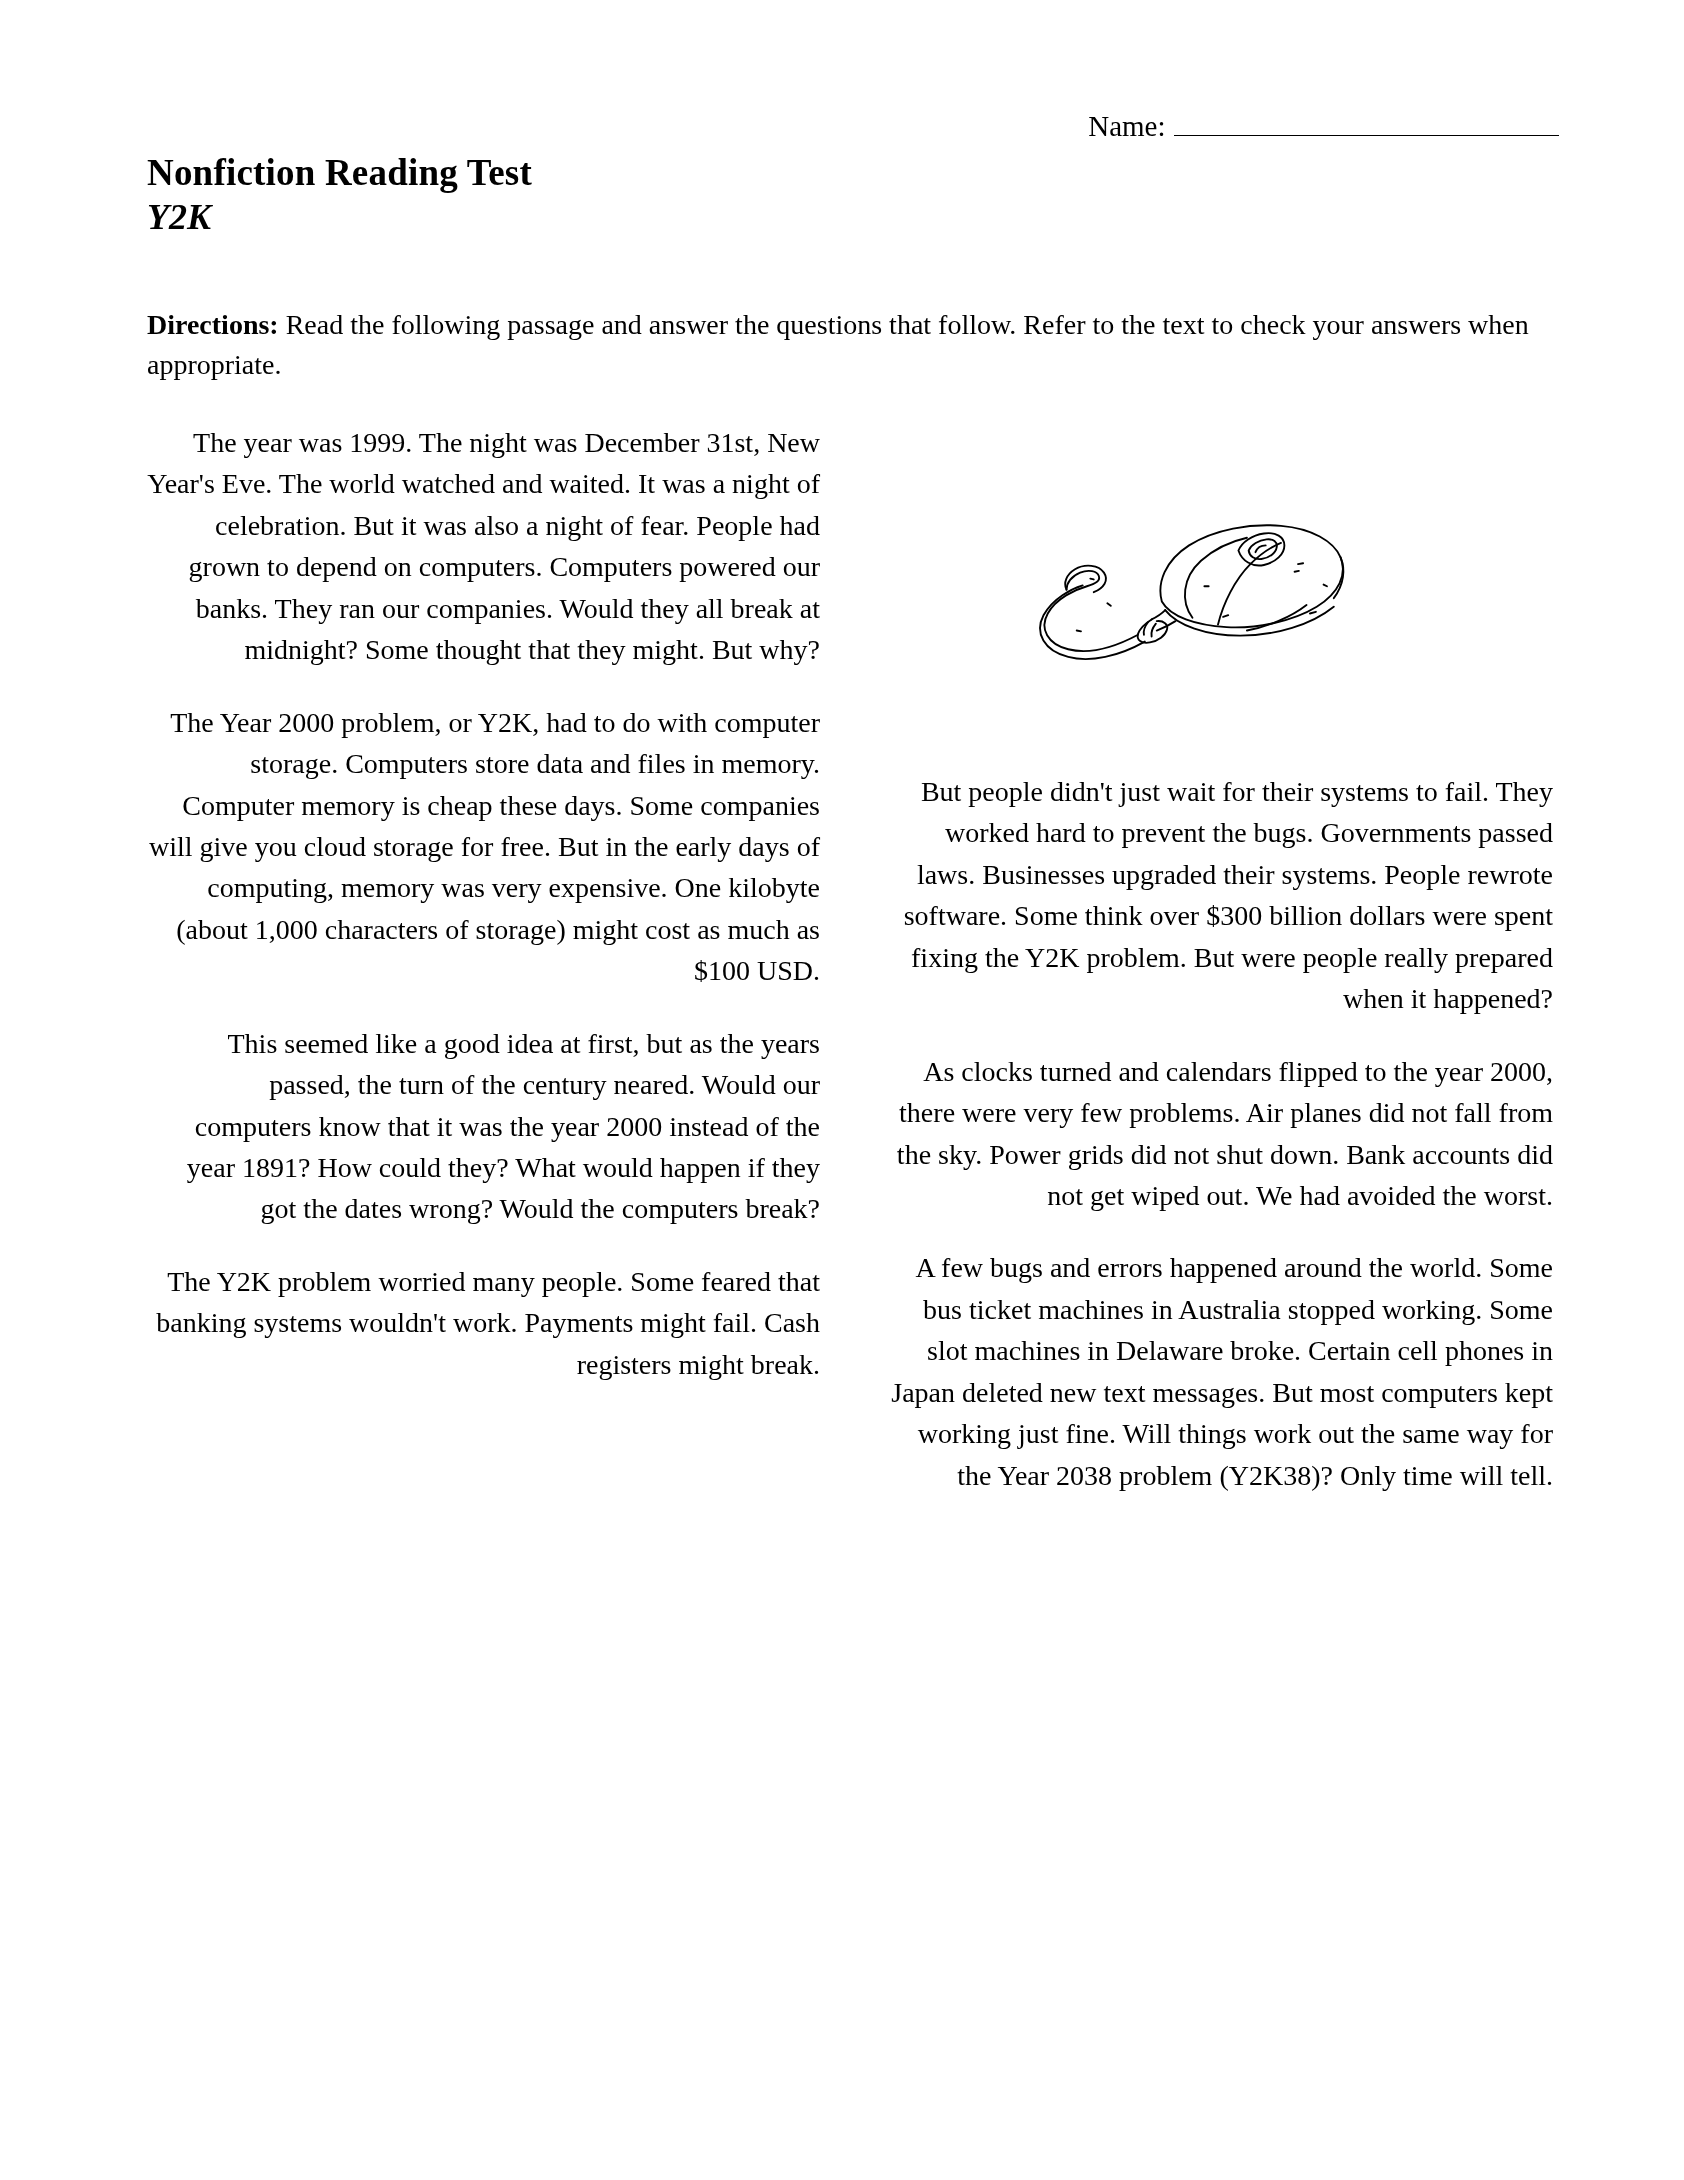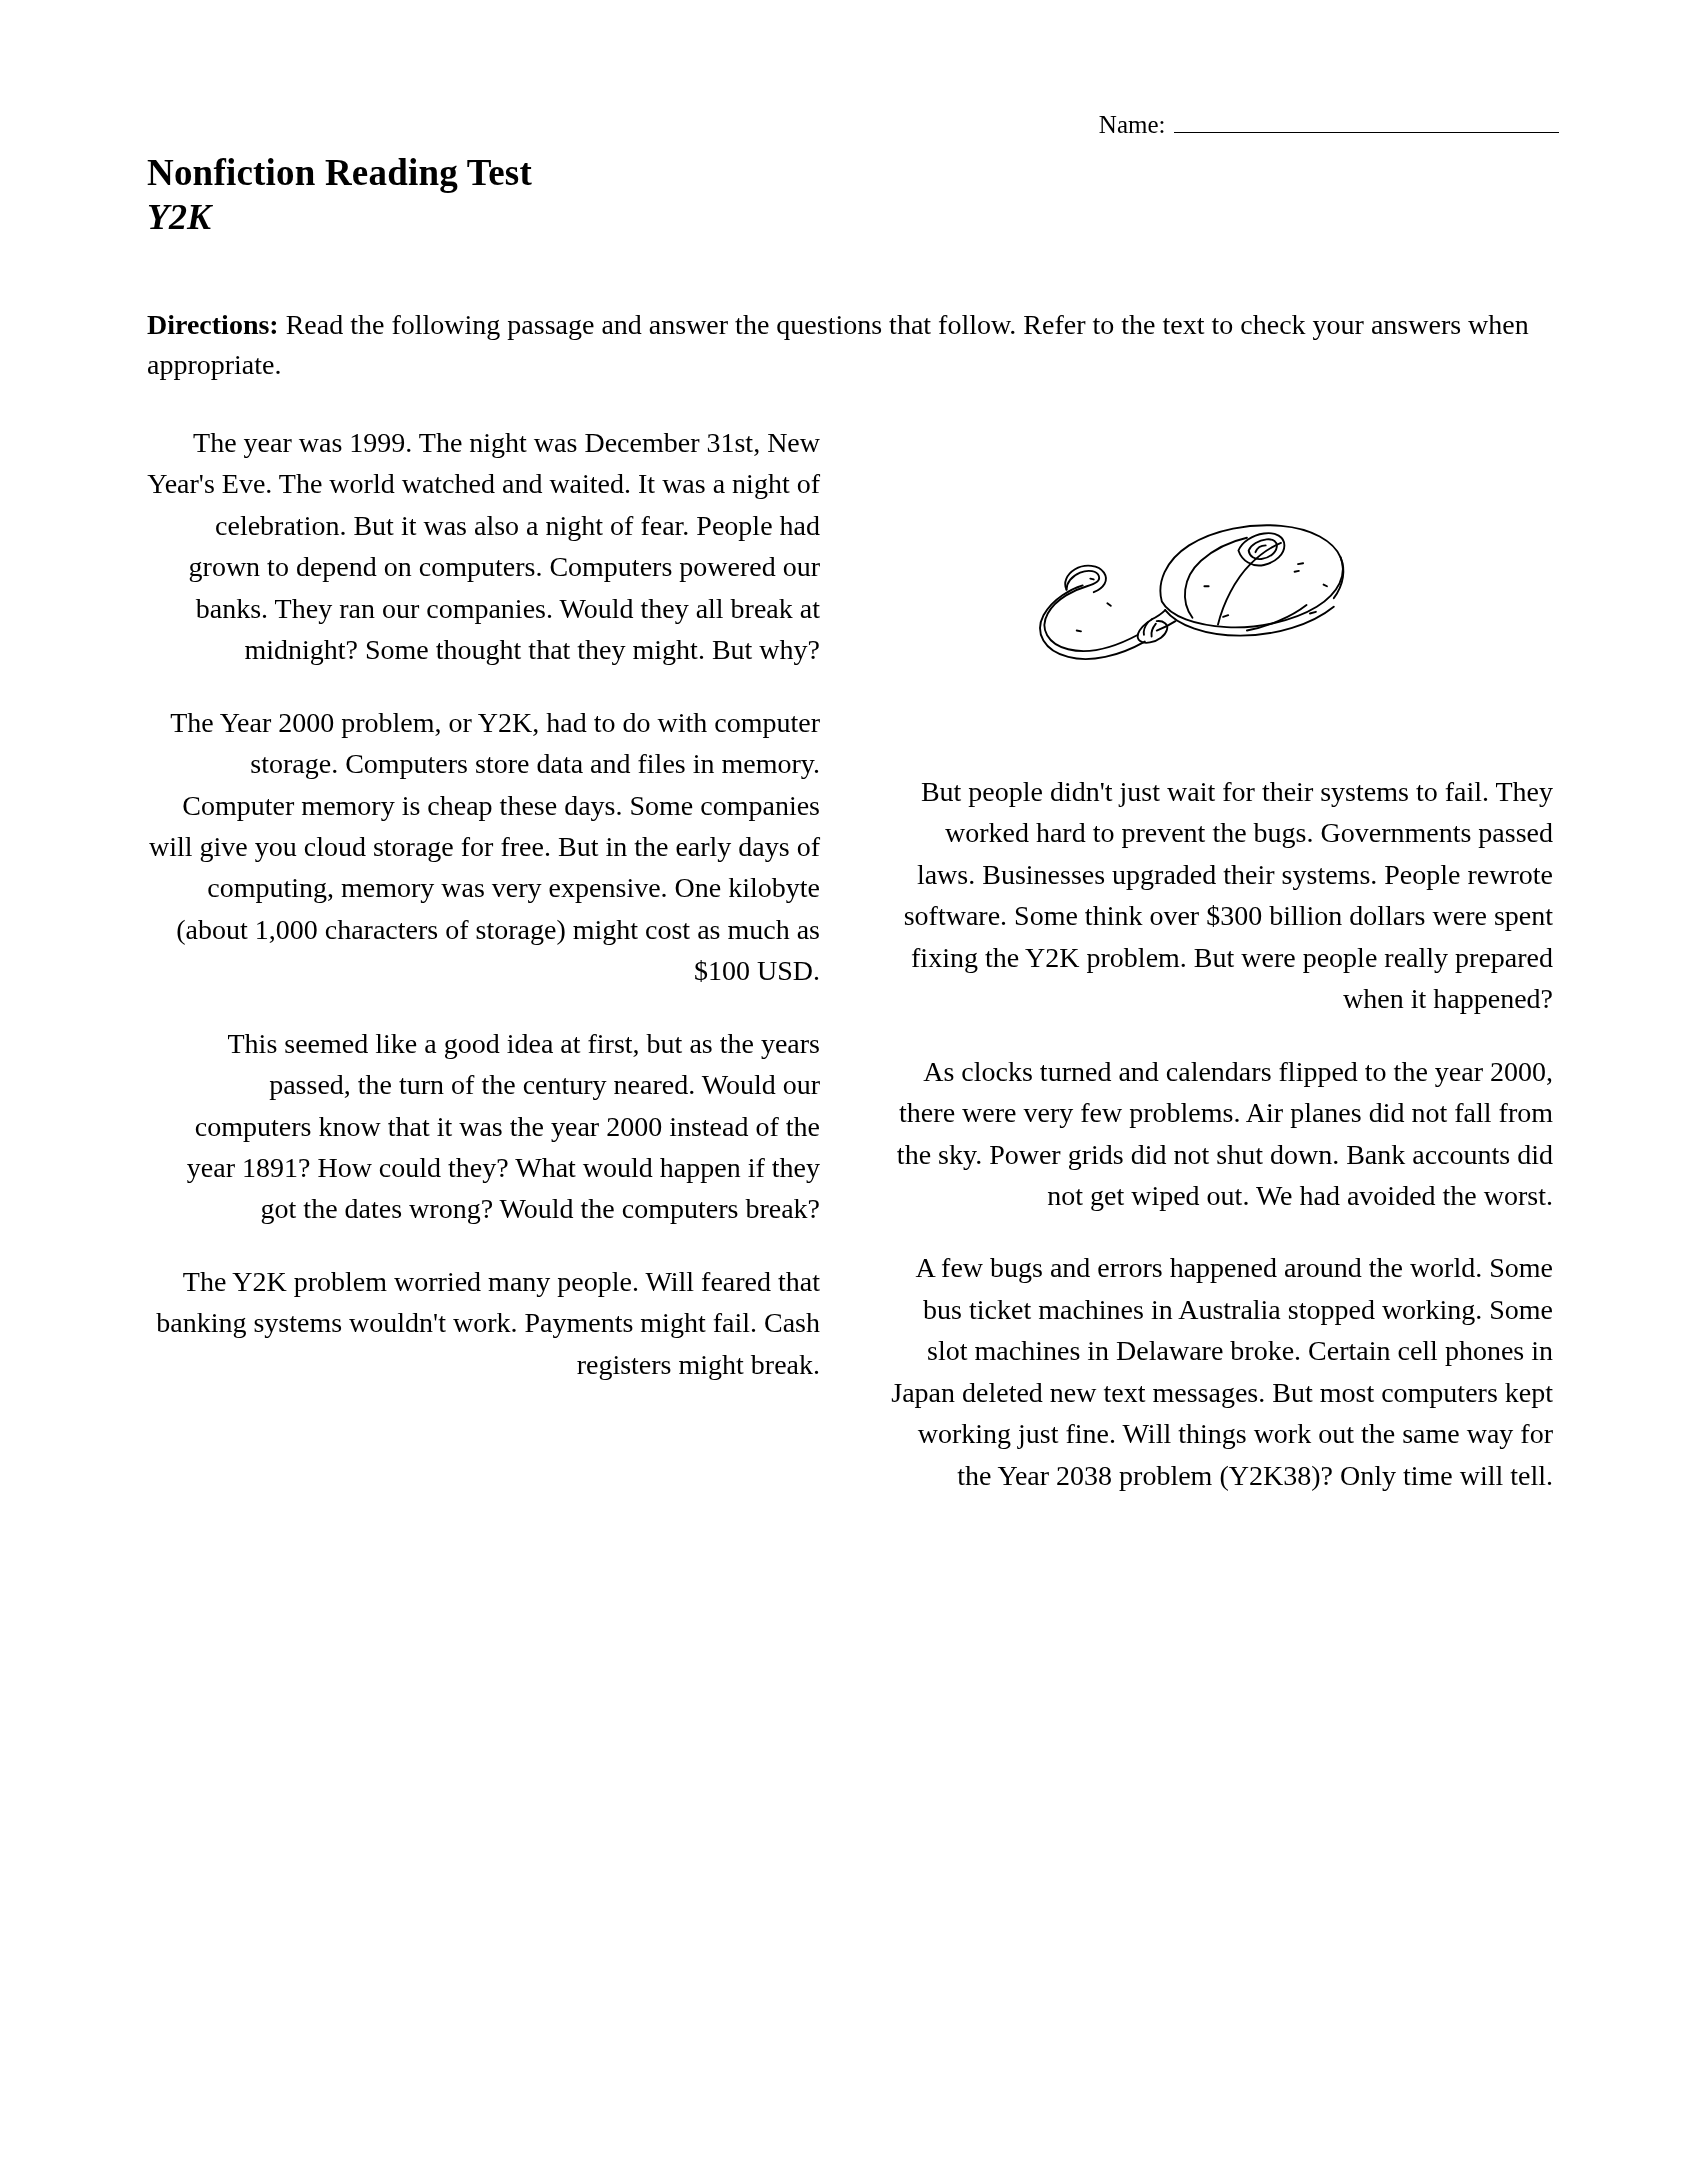--- a/index.html
+++ b/index.html
@@ -24,21 +24,21 @@
   
   .name-row {
     position: absolute;
     top: 112px;
     right: 126px;
     display: flex;
     align-items: baseline;
     gap: 8.5px;
   }
   .name-label {
-    font-size: 25px;
+    font-size: 29px;
     line-height: 1;
     white-space: nowrap;
   }
   .name-rule {
     display: block;
     width: 385px;
     border-bottom: 1.7px solid #000;
     height: 0.9px;
   }
 
@@ -179,21 +179,21 @@
       <path d="M112 91 l 4 1"></path>
     </svg>
   </div>
 
   <div class="columns">
 
     <div class="col col-left">
       <p>The year was 1999. The night was December 31st, New Year's Eve. The world watched and waited. It was a night of celebration. But it was also a night of fear. People had grown to depend on computers. Computers powered our banks. They ran our companies. Would they all break at midnight? Some thought that they might. But why?</p>
       <p>The Year 2000 problem, or Y2K, had to do with computer storage. Computers store data and files in memory. Computer memory is cheap these days. Some companies will give you cloud storage for free. But in the early days of computing, memory was very expensive. One kilobyte (about 1,000 characters of storage) might cost as much as $100 USD.</p>
       <p>This seemed like a good idea at first, but as the years passed, the turn of the century neared. Would our computers know that it was the year 2000 instead of the year 1891? How could they? What would happen if they got the dates wrong? Would the computers break?</p>
-      <p>The Y2K problem worried many people. Will feared that banking systems wouldn't work. Payments might fail. Cash registers might break.</p>
+      <p>The Y2K problem worried many people. Some feared that banking systems wouldn't work. Payments might fail. Cash registers might break.</p>
     </div>
 
     <div class="col col-right">
       <p>But people didn't just wait for their systems to fail. They worked hard to prevent the bugs. Governments passed laws. Businesses upgraded their systems. People rewrote software. Some think over $300 billion dollars were spent fixing the Y2K problem. But were people really prepared when it happened?</p>
       <p>As clocks turned and calendars flipped to the year 2000, there were very few problems. Air planes did not fall from the sky. Power grids did not shut down. Bank accounts did not get wiped out. We had avoided the worst.</p>
       <p>A few bugs and errors happened around the world. Some bus ticket machines in Australia stopped working. Some slot machines in Delaware broke. Certain cell phones in Japan deleted new text messages. But most computers kept working just fine. Will things work out the same way for the Year 2038 problem (Y2K38)? Only time will tell.</p>
     </div>
 
   </div>
 

